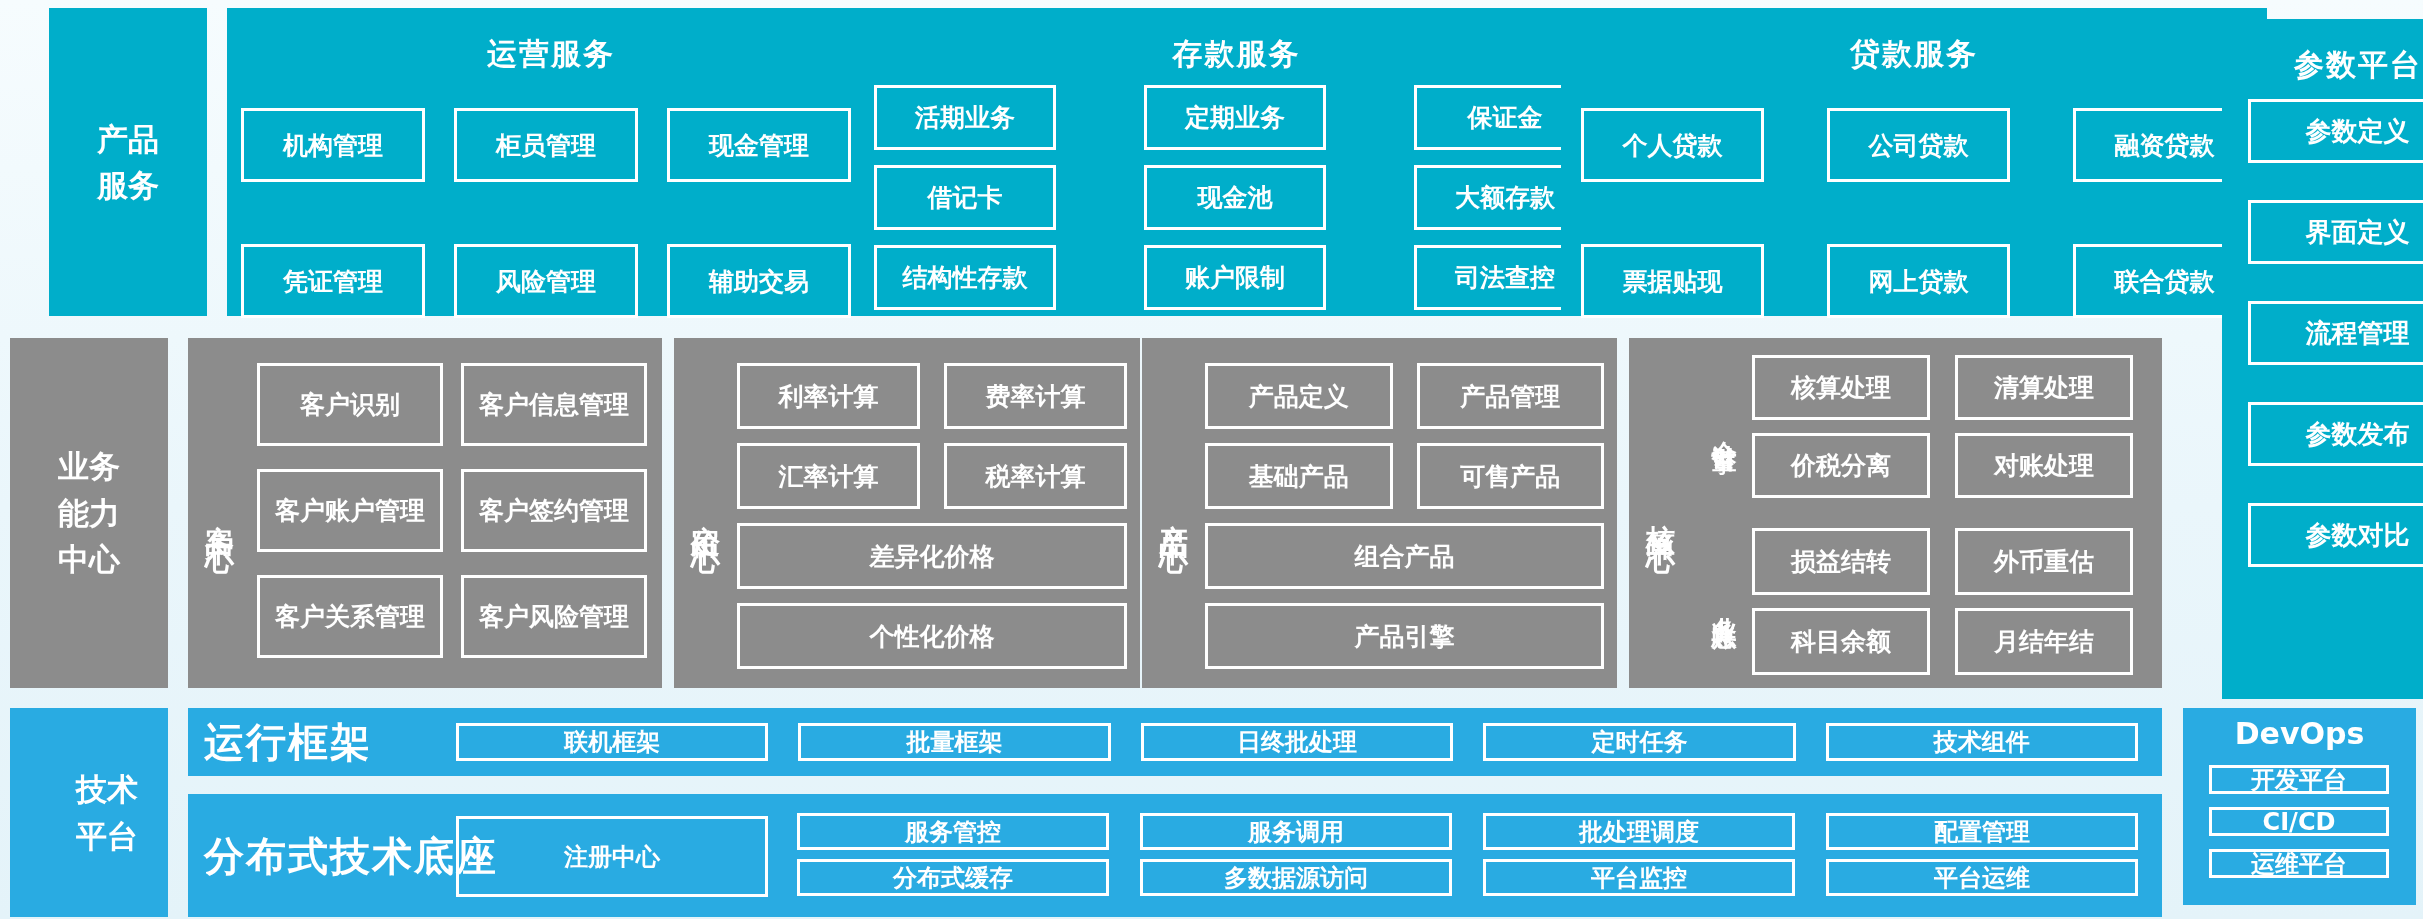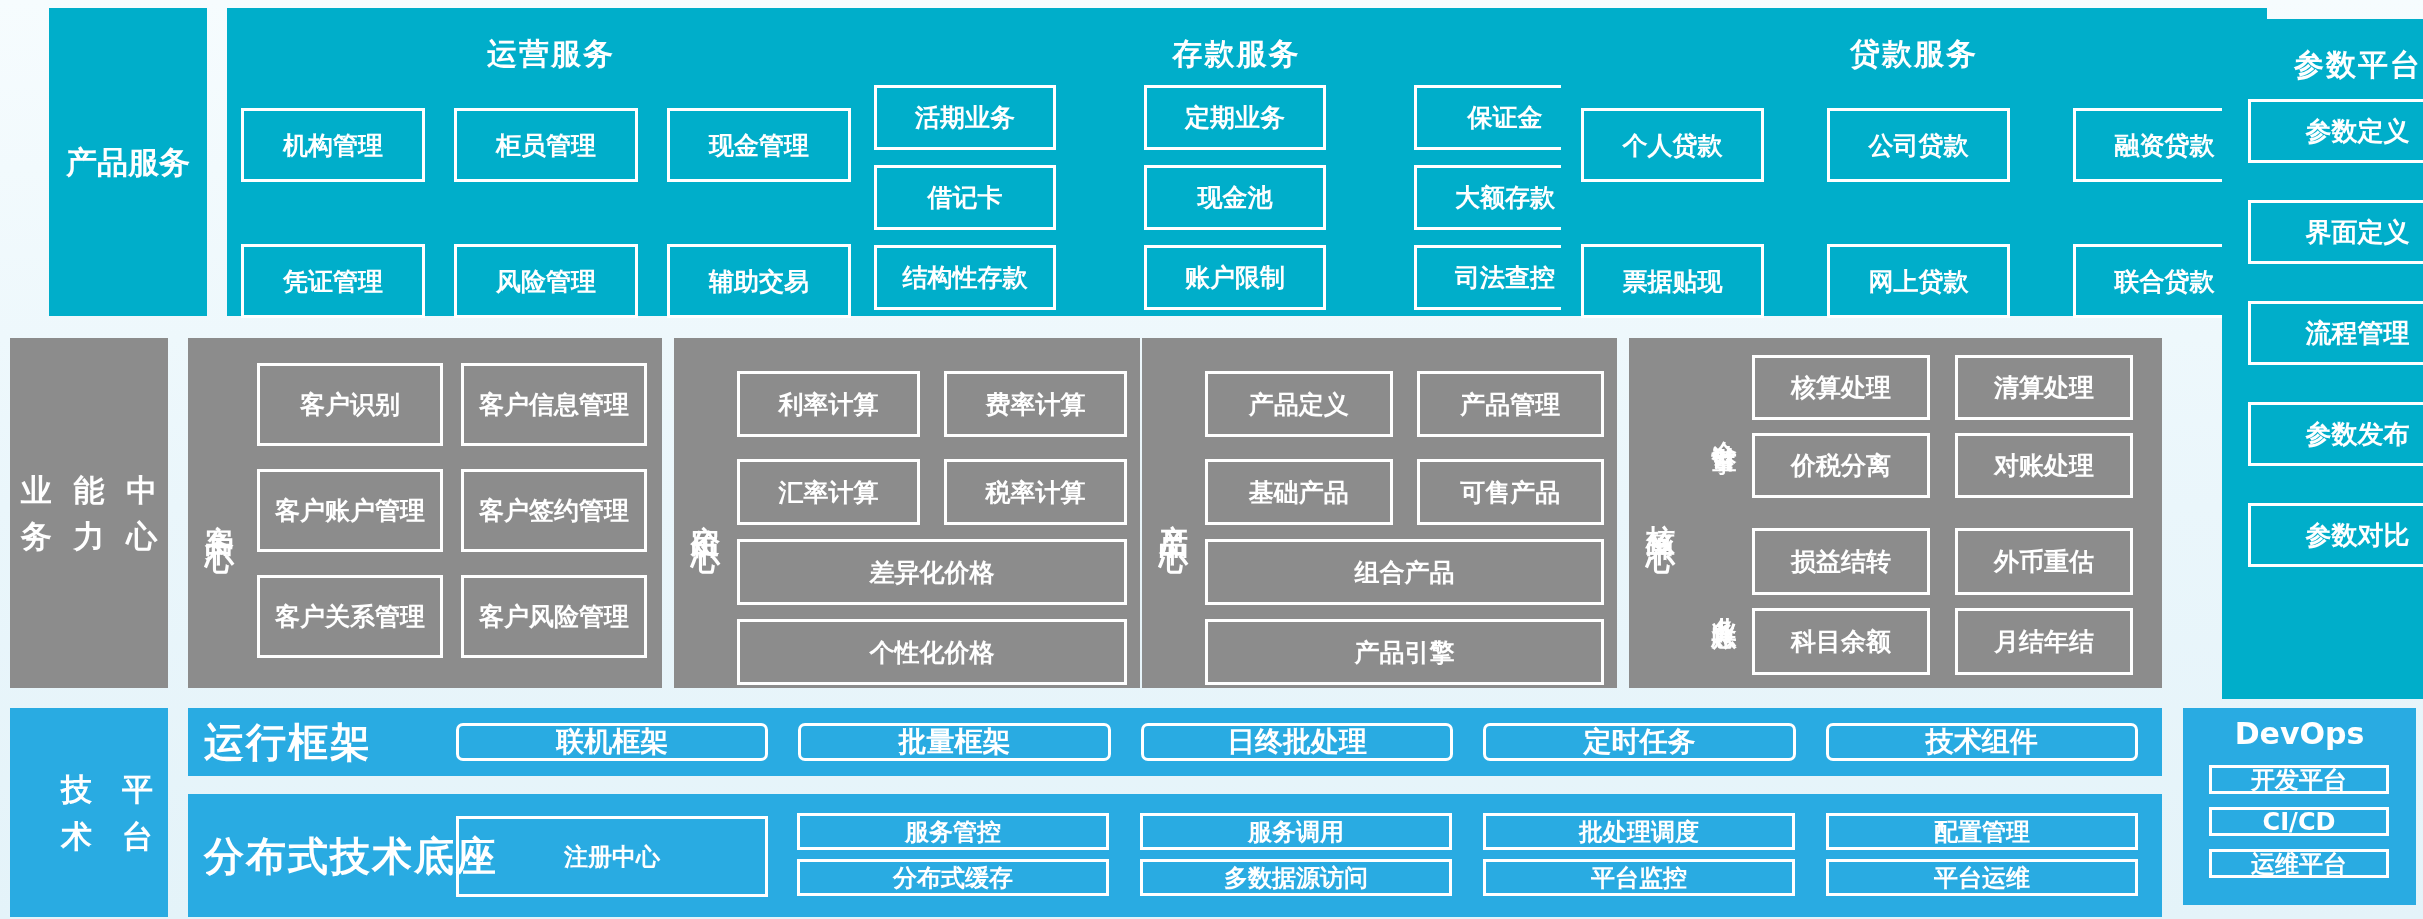--- a/index.html
+++ b/index.html
@@ -9,21 +9,21 @@
     background:linear-gradient(180deg,#f6fcfe 0%,#eaf6fb 55%,#e4f3f9 100%);
     font-family:"DejaVu Sans","Liberation Sans",sans-serif;
     overflow:hidden;
     color:#fff;
   }
   .teal{background:#00aeca;margin-left:39px;}
   .gray-bg{background:#8c8c8c;}
   .blue-bg{background:#29abe2;}
   .abs{position:absolute;box-sizing:border-box;}
   
-  .sb{display:flex;flex-direction:row;align-items:center;justify-content:center;
+  .sb{display:flex;flex-direction:column;align-items:center;justify-content:center;
       font-size:31px;font-weight:700;line-height:1.5;text-align:center;}
   
   .sec-title{position:absolute;top:26px;left:0;right:0;text-align:center;
       font-size:30px;font-weight:700;letter-spacing:2px;}
   
   .box{border:3px solid #fff;display:flex;align-items:center;justify-content:center;
       font-size:25px;font-weight:700;box-sizing:border-box;text-align:center;white-space:nowrap;}
   
   .grid3{position:absolute;display:grid;justify-content:space-between;}
   #operations .grid3{left:14px;right:24px;top:100px;grid-template-columns:repeat(3,184px);grid-auto-rows:74px;row-gap:62px;}
@@ -39,34 +39,34 @@
   
   .vtitle{position:absolute;left:12px;top:50%;transform:translateY(-50%);
       writing-mode:vertical-rl;text-orientation:upright;
       font-size:29px;font-weight:700;letter-spacing:6px;}
   
   #customer .grid2{position:absolute;left:69px;top:25px;display:grid;
       grid-template-columns:186px 186px;column-gap:18px;grid-auto-rows:83px;row-gap:23px;}
   
   .colstack{position:absolute;left:63px;right:13px;top:25px;display:flex;flex-direction:column;gap:14px;}
   .pair{display:flex;gap:24px;}
-  .pair .box{flex:1;height:66px;margin-top:8px;}
+  .pair .box{flex:1;height:66px;}
   .wide{height:66px;}
   
   .acct-group{position:absolute;left:76px;right:29px;display:flex;align-items:stretch;}
   #acct-g1{top:17px;height:143px;}
   #acct-g2{top:190px;height:147px;}
   .acct-label{writing-mode:vertical-rl;text-orientation:upright;font-size:25px;font-weight:700;
       letter-spacing:3px;display:flex;align-items:center;justify-content:center;width:38px;}
   .acct-grid{flex:1;display:grid;grid-template-columns:1fr 1fr;column-gap:25px;row-gap:13px;margin-left:9px;}
   
   .row-label{position:absolute;left:16px;top:50%;transform:translateY(-50%);
       font-size:40px;font-weight:700;letter-spacing:2px;}
   #runtime .hrow{position:absolute;left:268px;right:24px;top:15px;height:38px;display:flex;gap:30px;}
-  #runtime .hrow .box{flex:1;font-size:28px;border-radius:7px;}
+  #runtime .hrow .box{flex:1;font-size:24px;}
   #distributed .registry{position:absolute;left:268px;top:22px;width:312px;height:81px;font-size:24px;}
   #distributed .dgrid{position:absolute;left:609px;right:24px;top:19px;display:grid;
       grid-template-columns:repeat(4,1fr);column-gap:31px;grid-auto-rows:37px;row-gap:9px;}
   #distributed .dgrid .box{font-size:24px;}
 </style>
 </head>
 <body>
 
 <div class="canvas">
 

